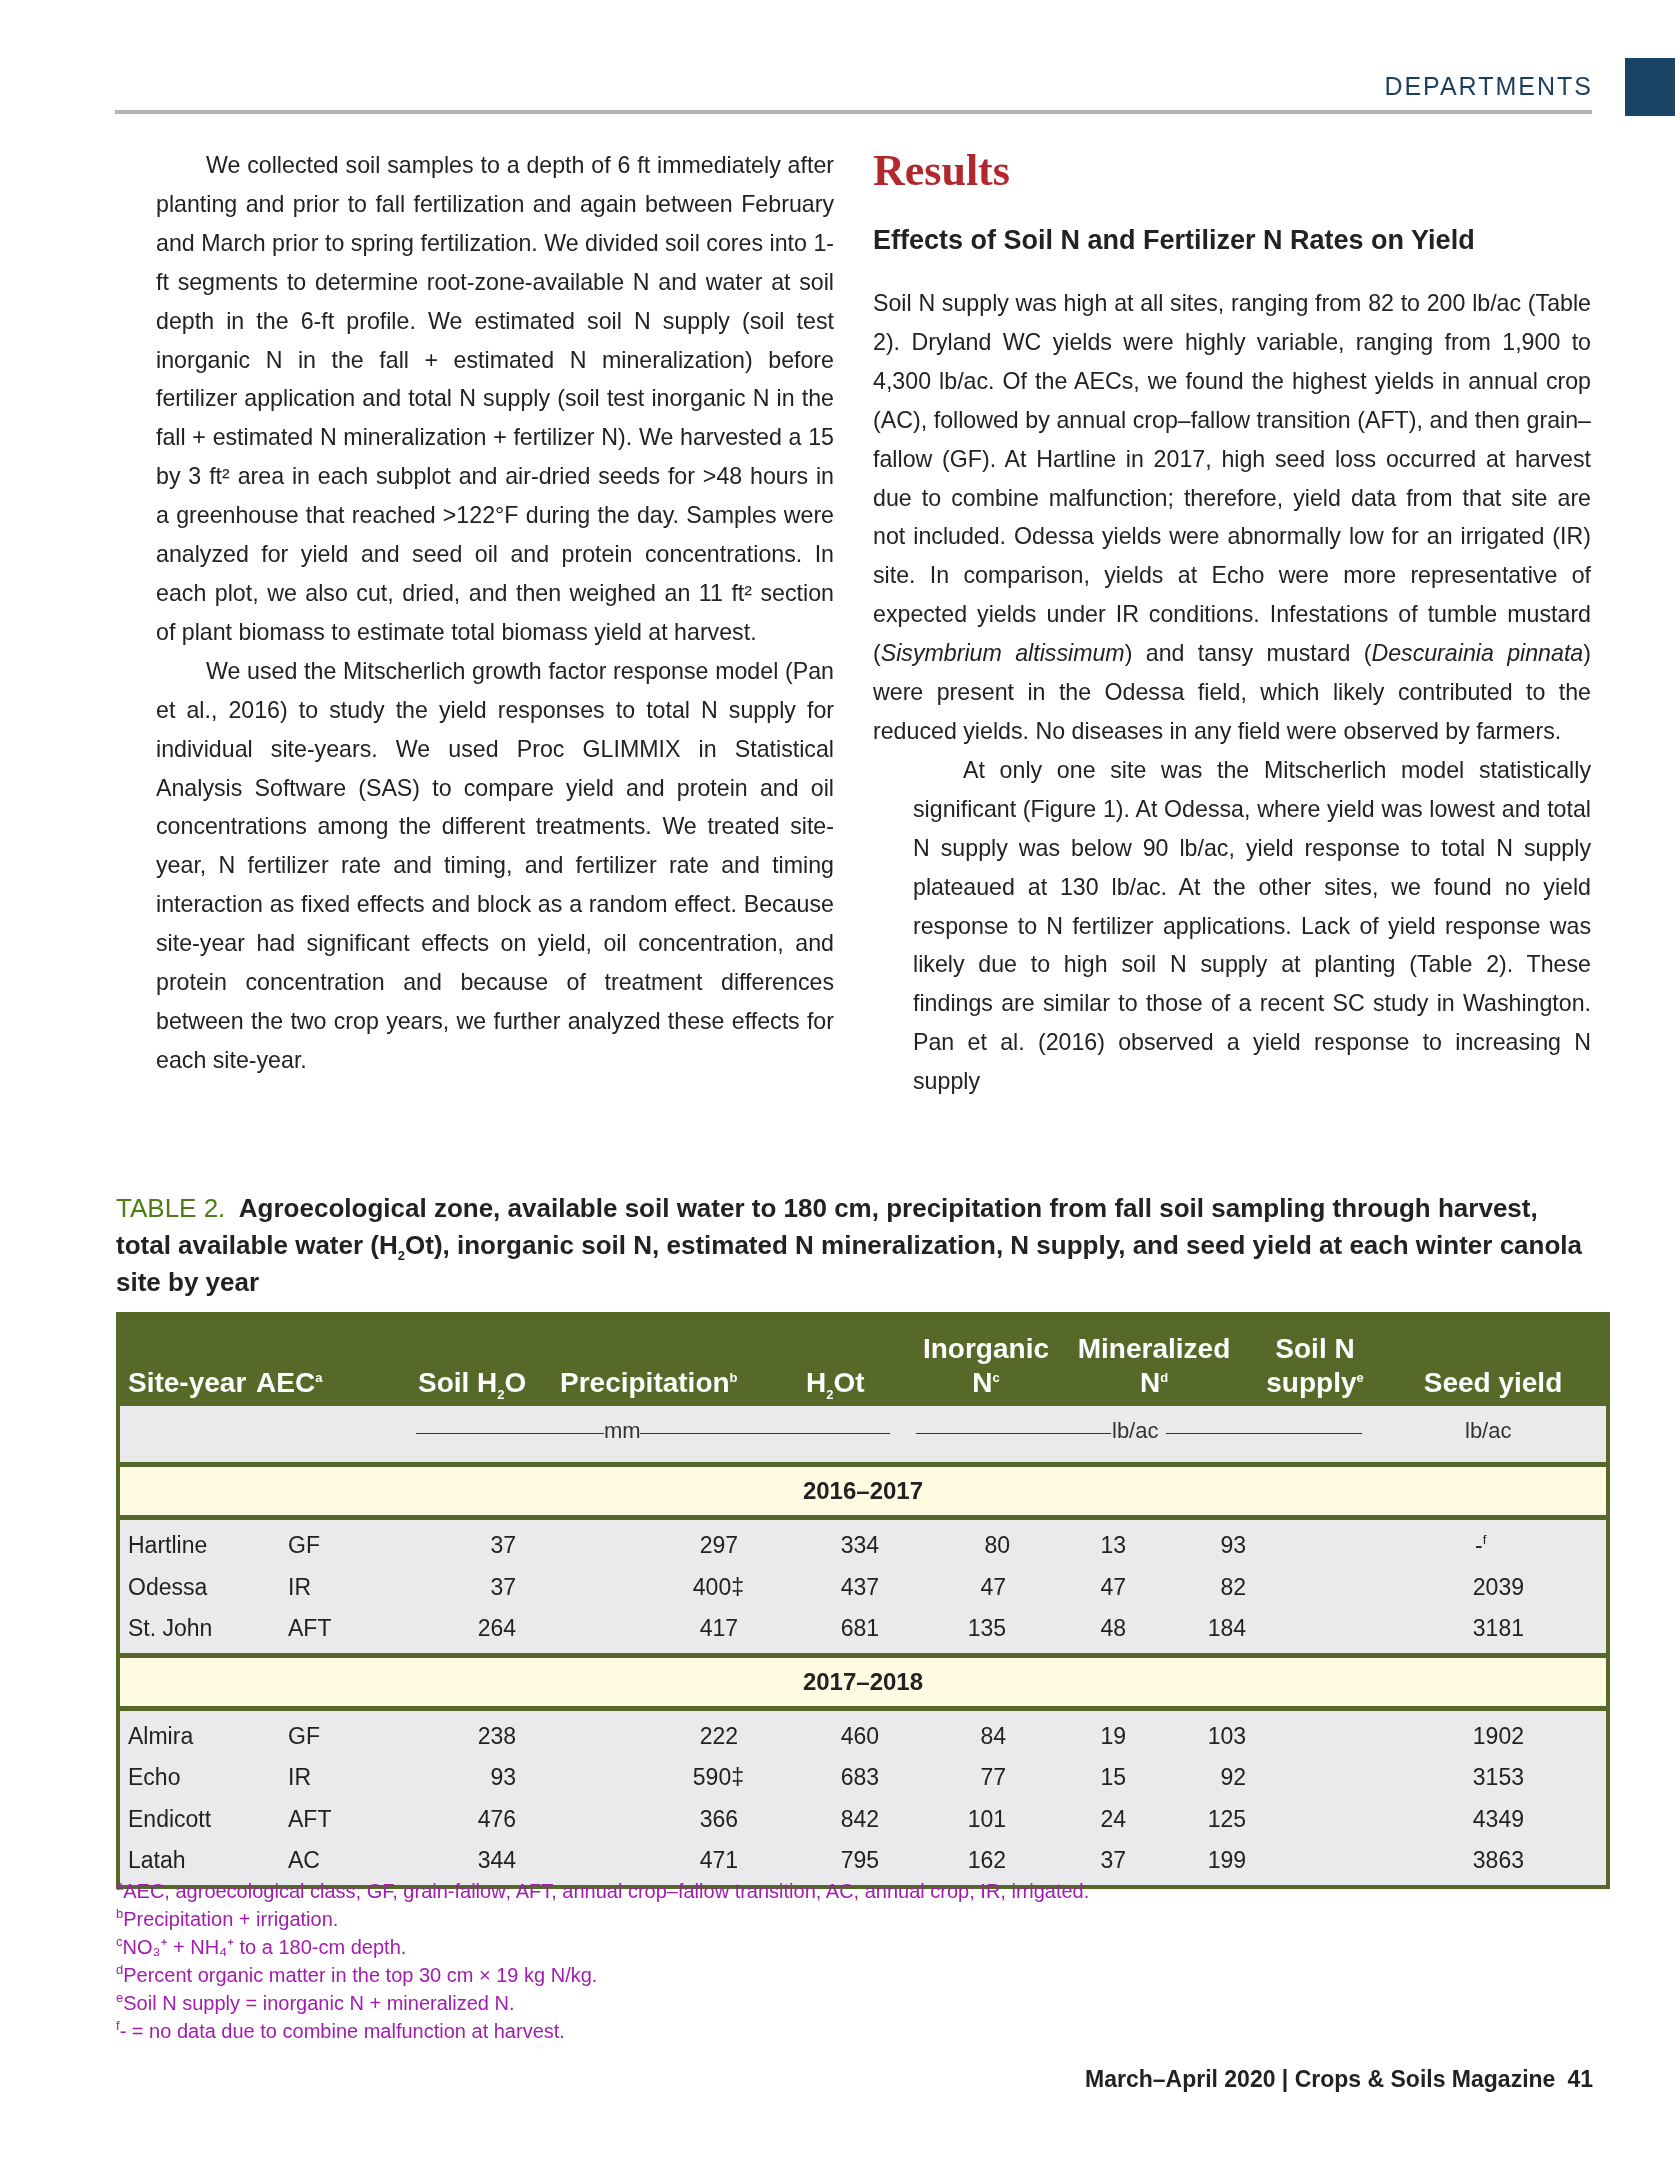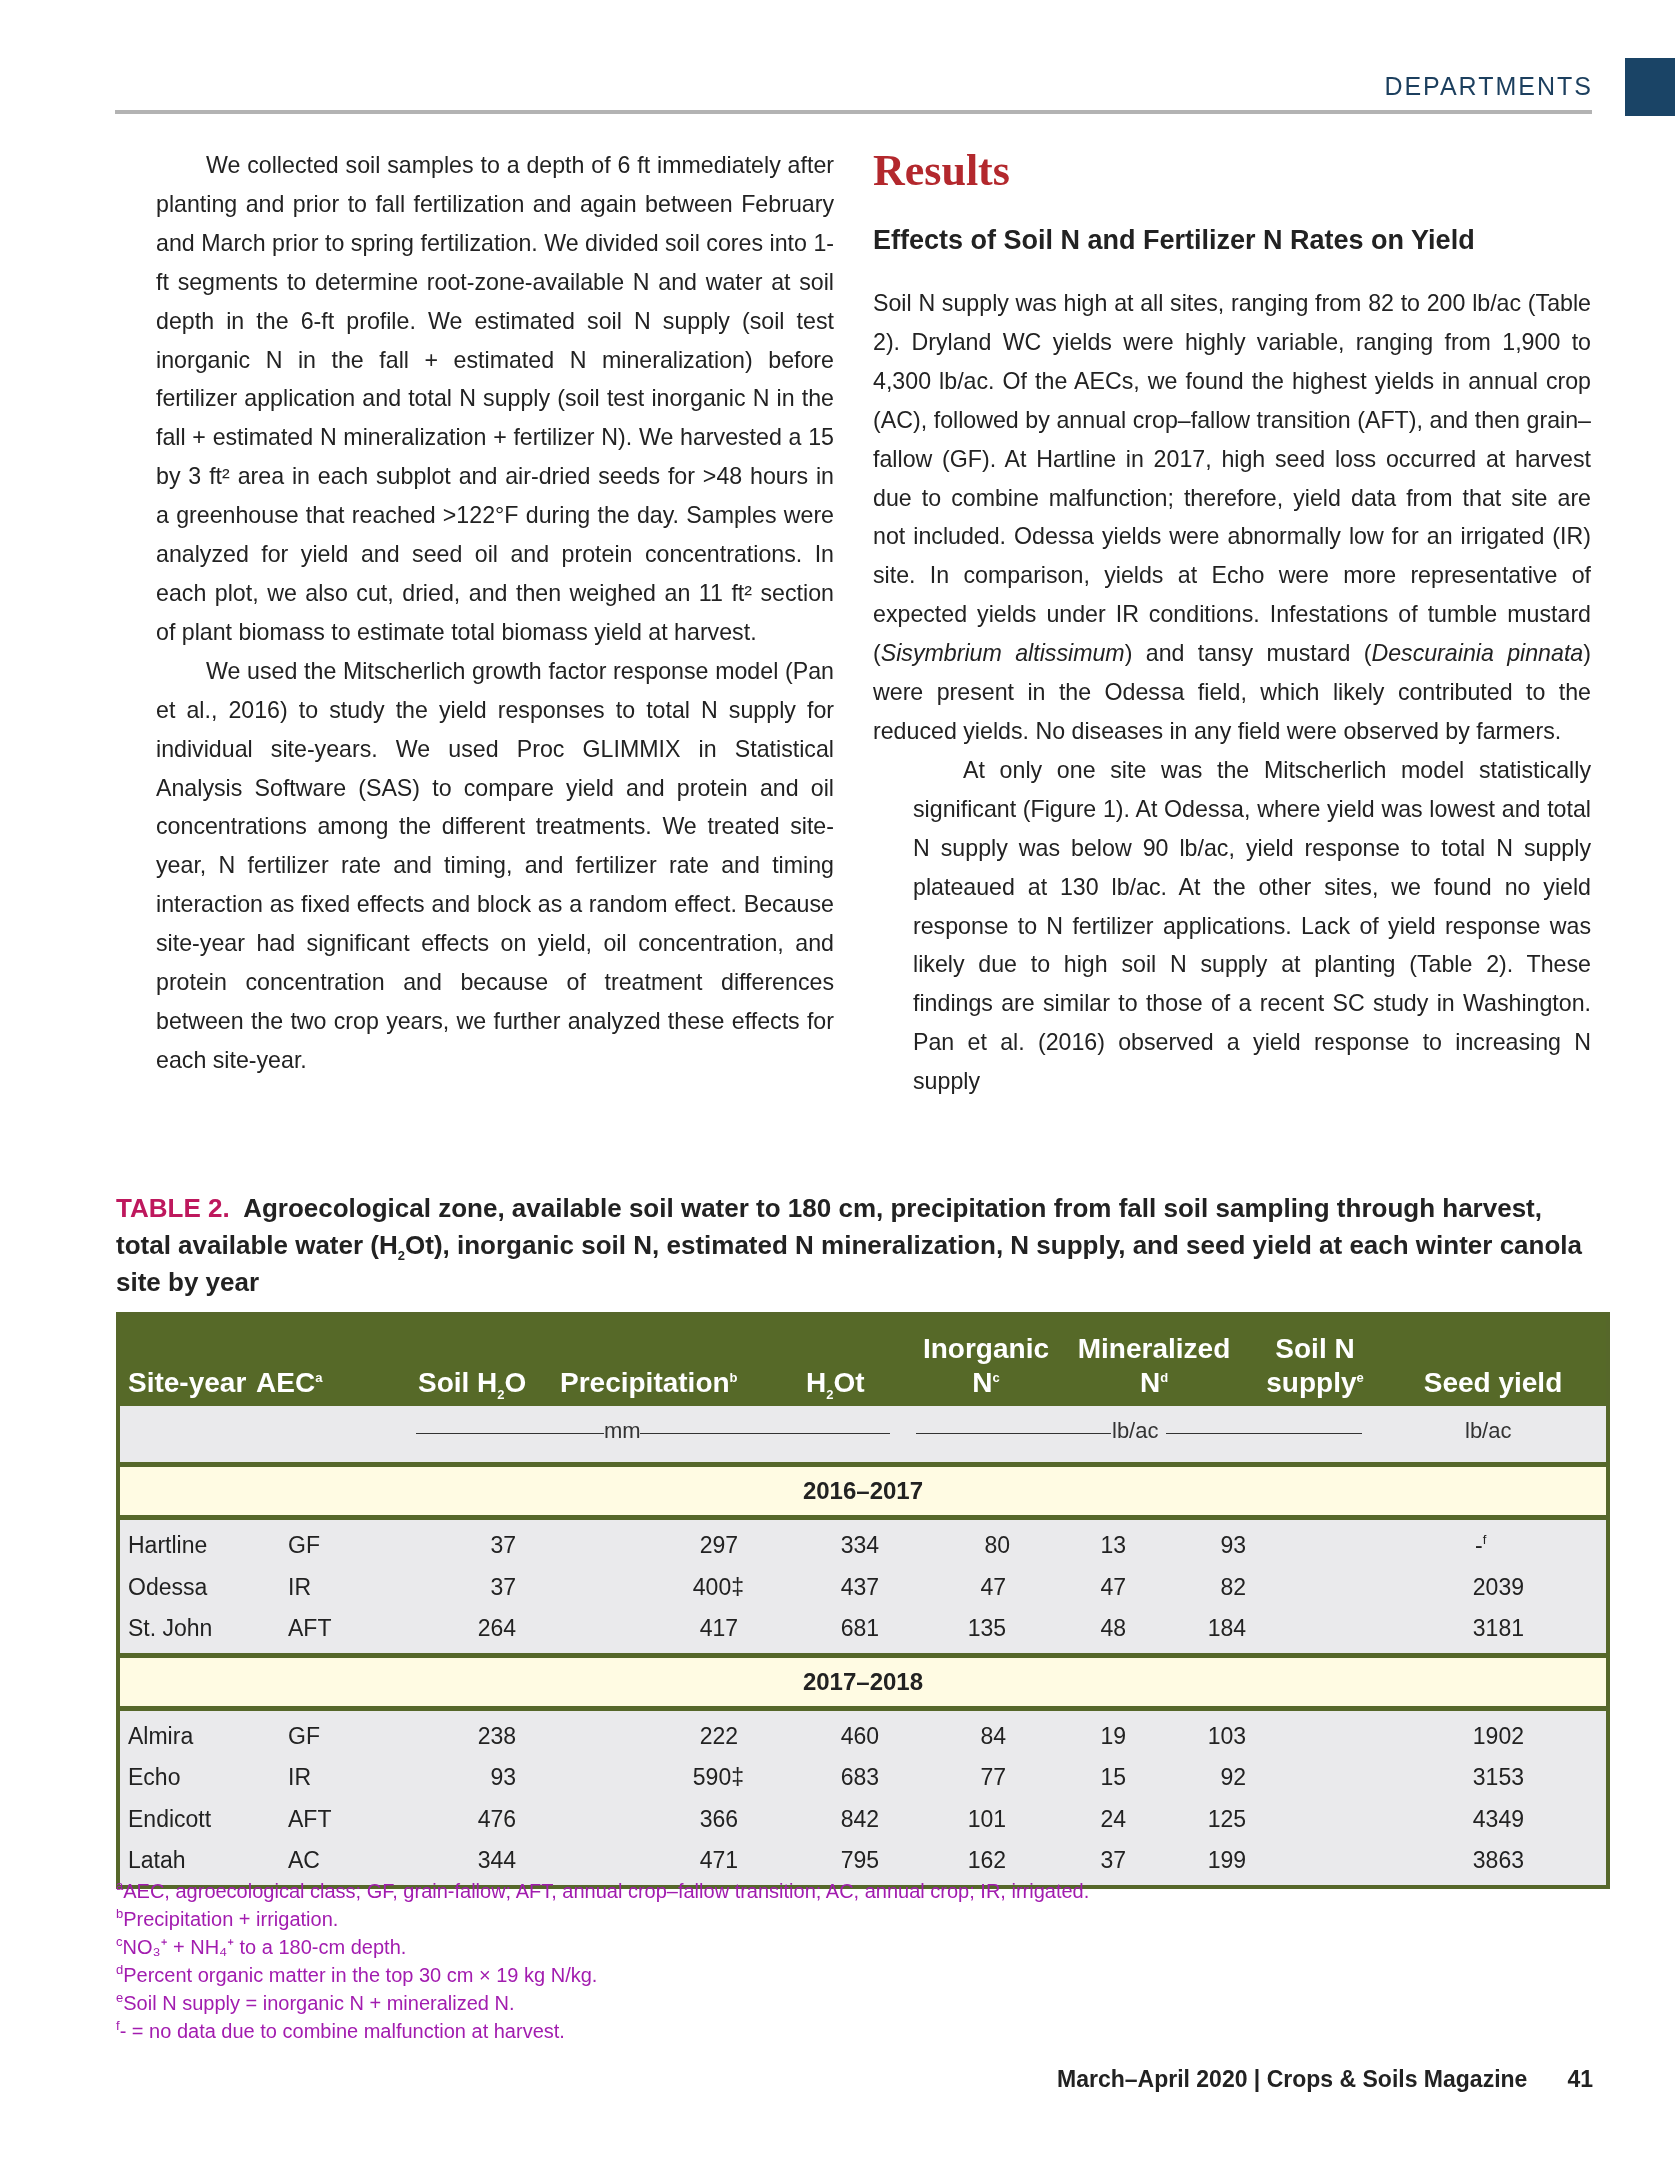--- a/index.html
+++ b/index.html
@@ -13,39 +13,39 @@
   .col.left { left:116px; width:718px; }
   .col.right { left:873px; width:718px; }
   .col p { margin:0; }
   .col p.indent { text-indent:50px;margin-left:40px; }
   .results-title { font-family:"Liberation Serif", serif; font-weight:bold; color:#b3282d; font-size:44px; line-height:50px; margin:0 0 26px 0; }
   .sub-title { font-weight:bold; font-size:27px; line-height:36px; margin:0 0 26px 0; color:#222; }
   sup.s { font-size:13px; vertical-align:super; line-height:0; }
   sub.s { font-size:13px; vertical-align:sub; line-height:0; }
 
   .caption { position:absolute; left:116px; top:1190px; width:1480px; font-size:26px; line-height:37px; font-weight:bold; color:#222; }
-  .caption .lbl { color:#be185d; font-weight:bold; }
+  .caption .lbl { color:#4d7c0f; font-weight:normal; }
 
   .tbl { position:absolute; left:116px; top:1312px; width:1486px; border:4px solid #56672a; border-collapse:collapse; font-size:23px; }
   .tbl-head { background:#566928; color:#fff; font-weight:bold; font-size:28px; height:90px; position:relative; }
   .tbl-head .h { position:absolute; bottom:6px; line-height:34px; text-align:center; }
   .units { background:#eaeaec; height:56px; position:relative; border-bottom:5px solid #56672a; font-size:22px; color:#333; }
   .year { background:#fffbe3; height:48px; position:relative; border-bottom:5px solid #56672a; font-weight:bold; font-size:24px; }
   .year span { position:absolute; left:0; right:0; text-align:center; top:10px; }
   .rows { background:#eaeaec; padding:4px 0; }
   .rows.last { border-bottom:none; }
   .rows.mid { border-bottom:5px solid #56672a; }
   .row { position:relative; height:41.5px; }
   .cell { position:absolute; top:8px; white-space:nowrap; }
   .r { text-align:right; }
 
   .notes { position:absolute; left:116px; top:1877px; font-size:20px; line-height:28px; color:#a21caf; }
   .notes div { margin:0; }
   .footer { position:absolute; top:2066px; right:82px; font-size:23px; font-weight:bold; color:#222; }
-  .footer .pg { margin-left:40px; }
+  .footer .pg { margin-left:12px; }
 </style>
 </head>
 <body>
 
 <div class="dept-label">DEPARTMENTS</div>
 <div class="dept-rule"></div>
 <div class="dept-block"></div>
 
 <div class="col left">
   <p class="indent">We collected soil samples to a depth of 6 ft immediately after planting and prior to fall fertilization and again between February and March prior to spring fertilization. We divided soil cores into 1-ft segments to determine root-zone-available N and water at soil depth in the 6-ft profile. We estimated soil N supply (soil test inorganic N in the fall + estimated N mineralization) before fertilizer application and total N supply (soil test inorganic N in the fall + estimated N mineralization + fertilizer N). We harvested a 15 by 3 ft² area in each subplot and air-dried seeds for &gt;48 hours in a greenhouse that reached &gt;122°F during the day. Samples were analyzed for yield and seed oil and protein concentrations. In each plot, we also cut, dried, and then weighed an 11 ft² section of plant biomass to estimate total biomass yield at harvest.</p>

